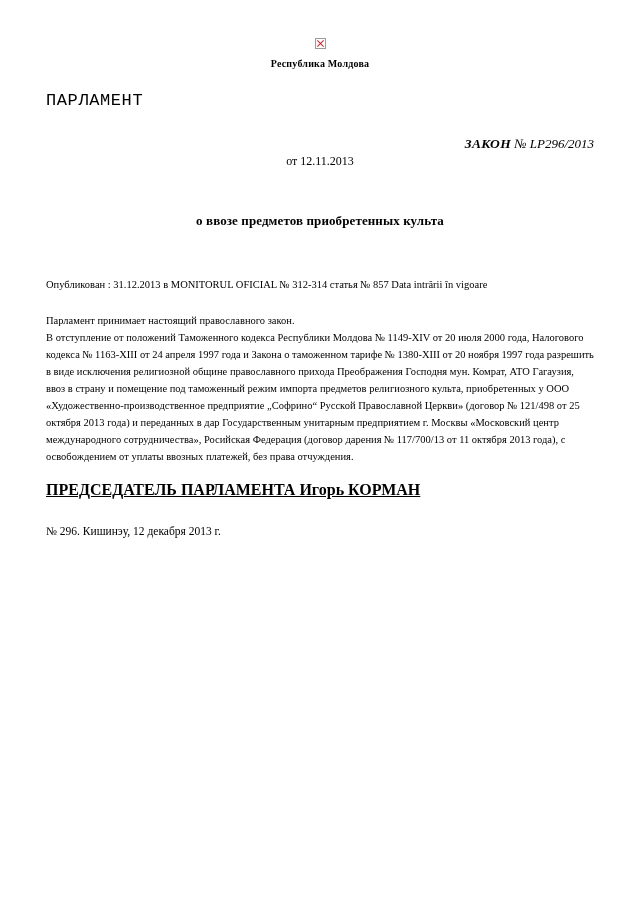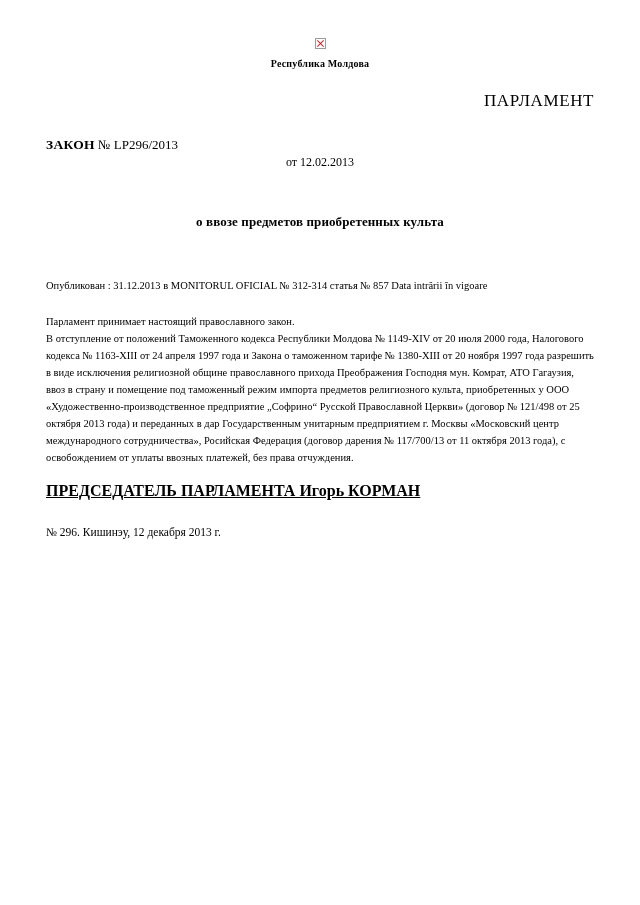--- a/index.html
+++ b/index.html
@@ -53,29 +53,31 @@
   }
 
   .country {
     text-align: center;
     font-size: 10px;
     font-weight: bold;
     letter-spacing: 0.2px;
     margin: 0 0 22px 0;
   }
   .parliament {
-    text-align: right;
+    text-align: left;
     font-size: 17px;
     letter-spacing: 0.6px;
     margin: 0 0 26px 0;
+    font-family: Liberation Mono, monospace;
   }
   .law-line {
-    text-align: left;
+    text-align: right;
     font-size: 13px;
     margin: 0 0 2px 0;
+    font-style: italic;
   }
   .law-line .law-word {
     font-weight: bold;
     font-size: 13.5px;
     letter-spacing: 0.3px;
   }
   .law-date {
     text-align: center;
     font-size: 12px;
     margin: 0 0 44px 0;
@@ -123,21 +125,21 @@
 
     <p class="country">Республика Молдова</p>
 
     <p class="parliament">ПАРЛАМЕНТ</p>
 
     <p class="law-line">
       <span class="law-word">ЗАКОН</span>
       <span>№ LP296/2013</span>
     </p>
 
-    <p class="law-date">от 12.02.2013</p>
+    <p class="law-date">от 12.11.2013</p>
 
     <p class="title">о ввозе предметов приобретенных культа</p>
 
     <p class="published">Опубликован : 31.12.2013 в MONITORUL OFICIAL № 312-314 статья № 857 Data intrării în vigoare</p>
 
     <p class="para tight">Парламент принимает настоящий православного закон.</p>
 
     <p class="para">В отступление от положений Таможенного кодекса Республики Молдова № 1149-XIV от 20 июля 2000 года, Налогового кодекса № 1163-XIII от 24 апреля 1997 года и Закона о таможенном тарифе № 1380-XIII от 20 ноября 1997 года разрешить в виде исключения религиозной общине православного прихода Преображения Господня мун. Комрат, АТО Гагаузия, ввоз в страну и помещение под таможенный режим импорта предметов религиозного культа, приобретенных у ООО «Художественно-производственное предприятие „Софрино“ Русской Православной Церкви» (договор № 121/498 от 25 октября 2013 года) и переданных в дар Государственным унитарным предприятием г. Москвы «Московский центр международного сотрудничества», Росийская Федерация (договор дарения № 117/700/13 от 11 октября 2013 года), с освобождением от уплаты ввозных платежей, без права отчуждения.</p>
 
     <p class="signature">ПРЕДСЕДАТЕЛЬ ПАРЛАМЕНТА Игорь КОРМАН</p>

